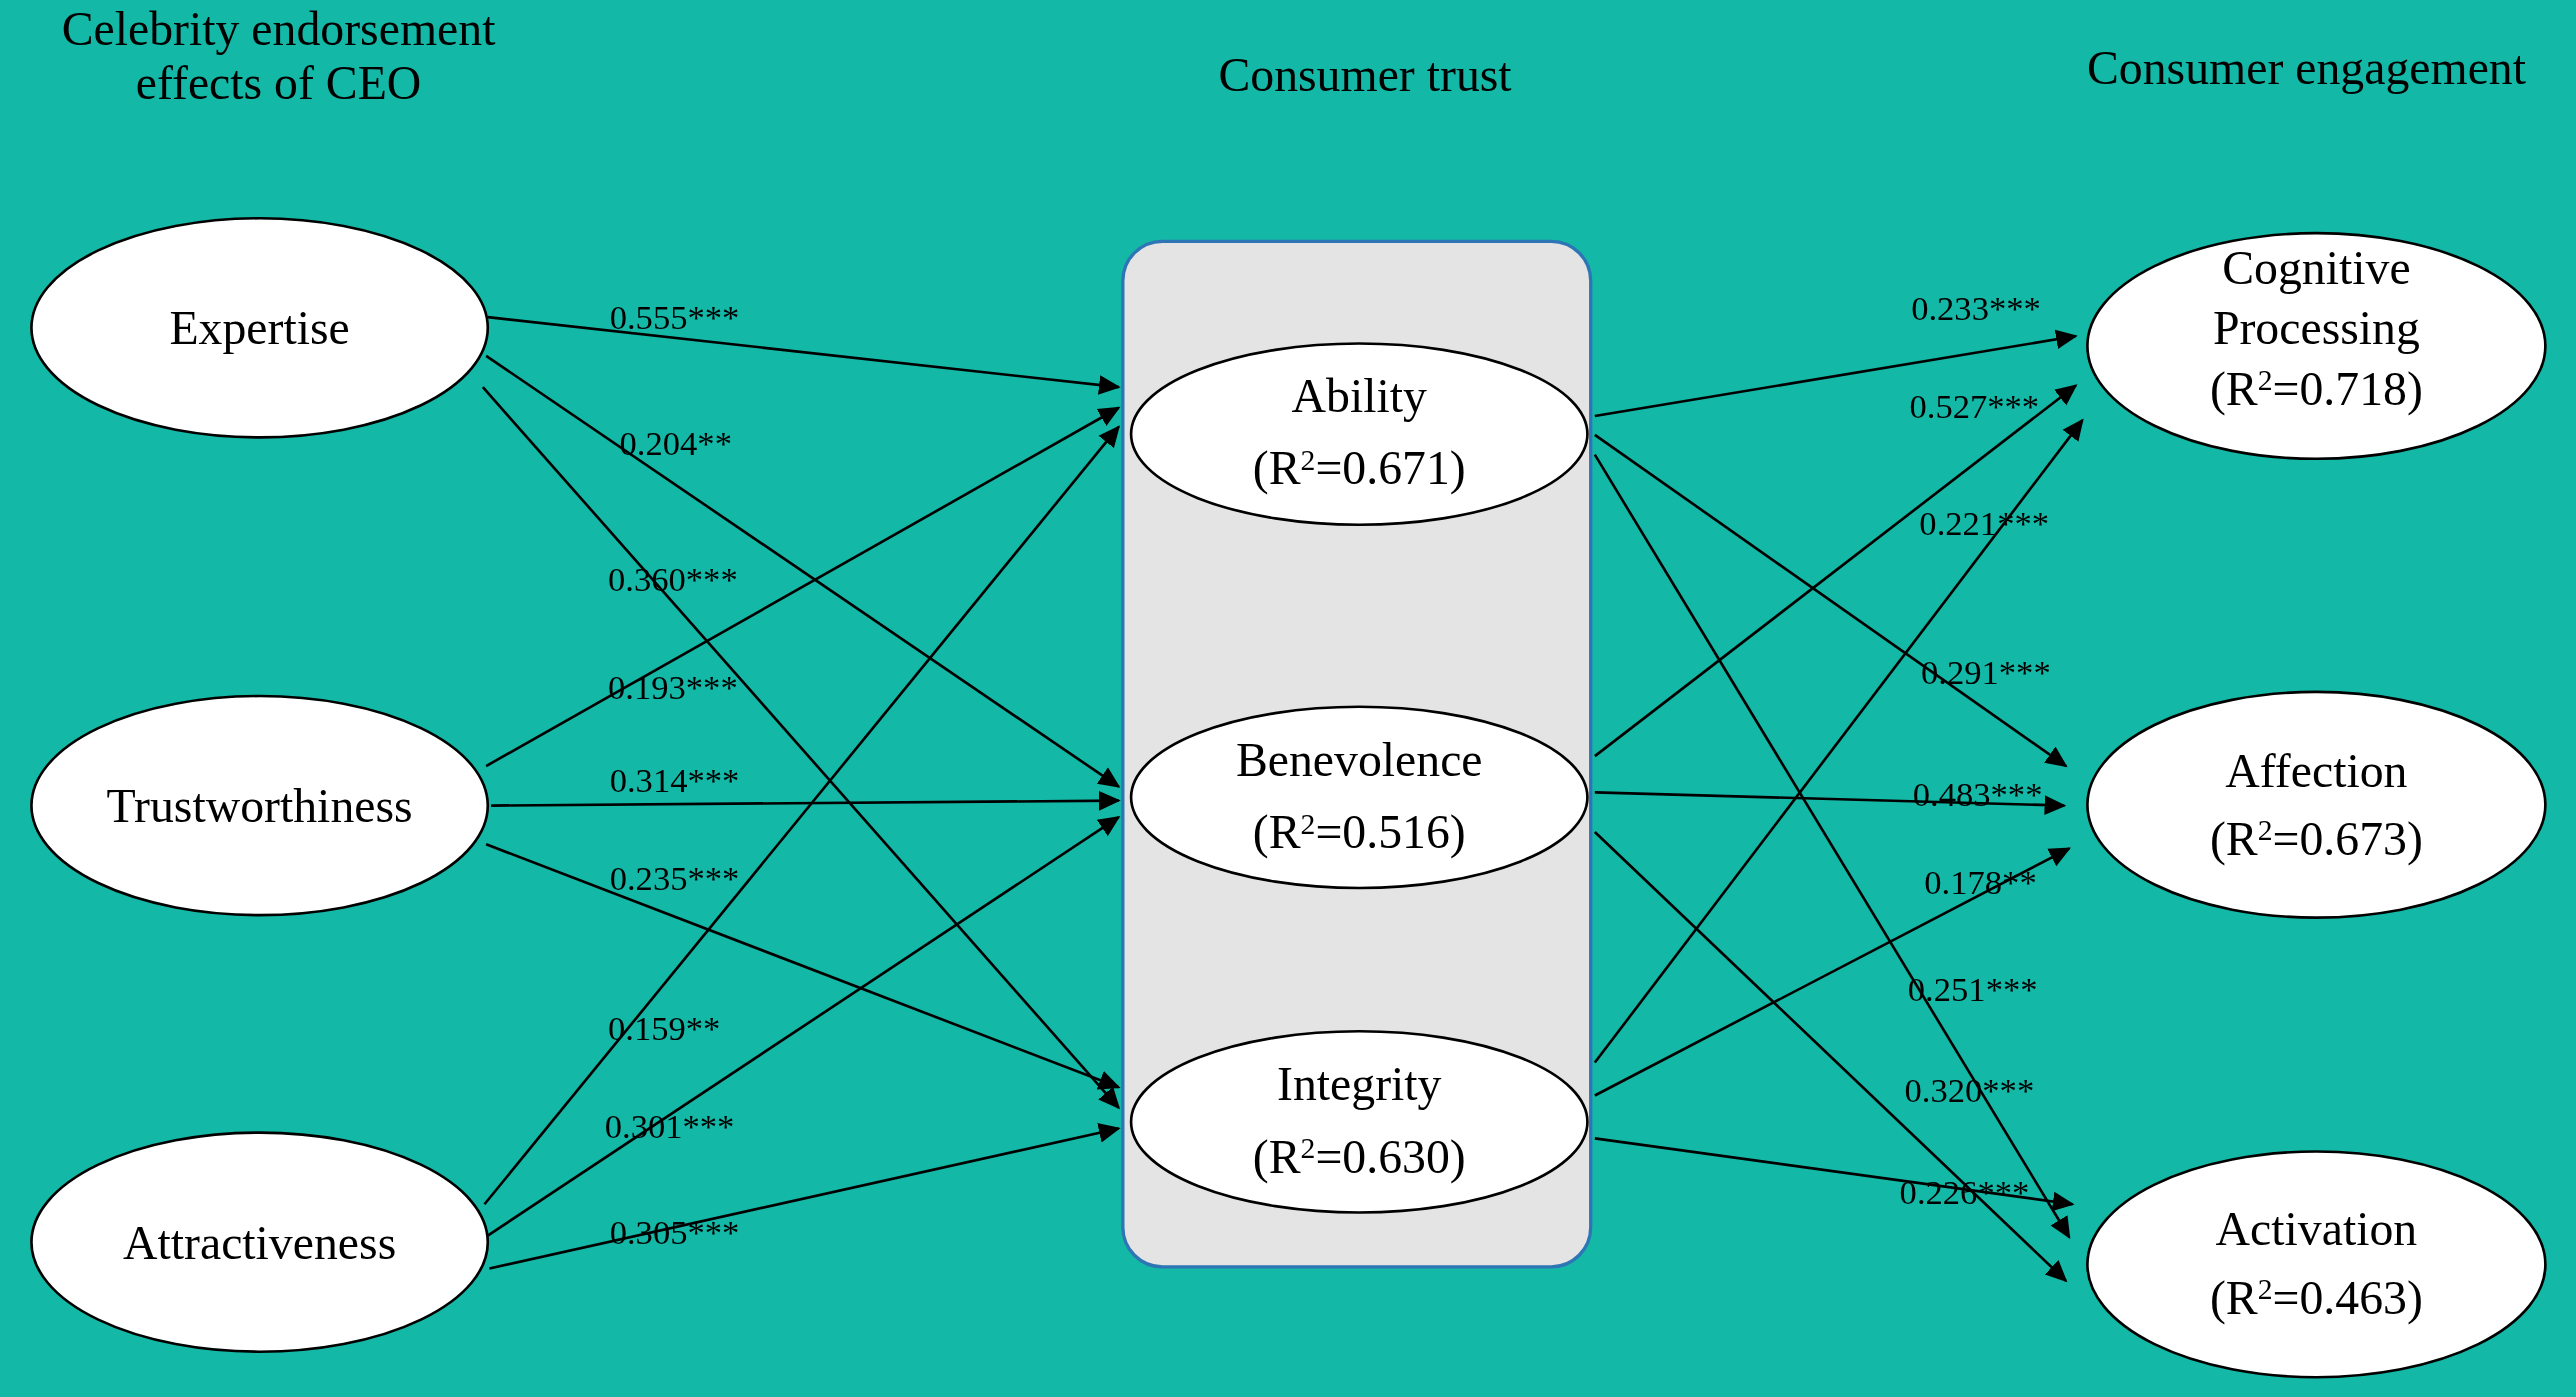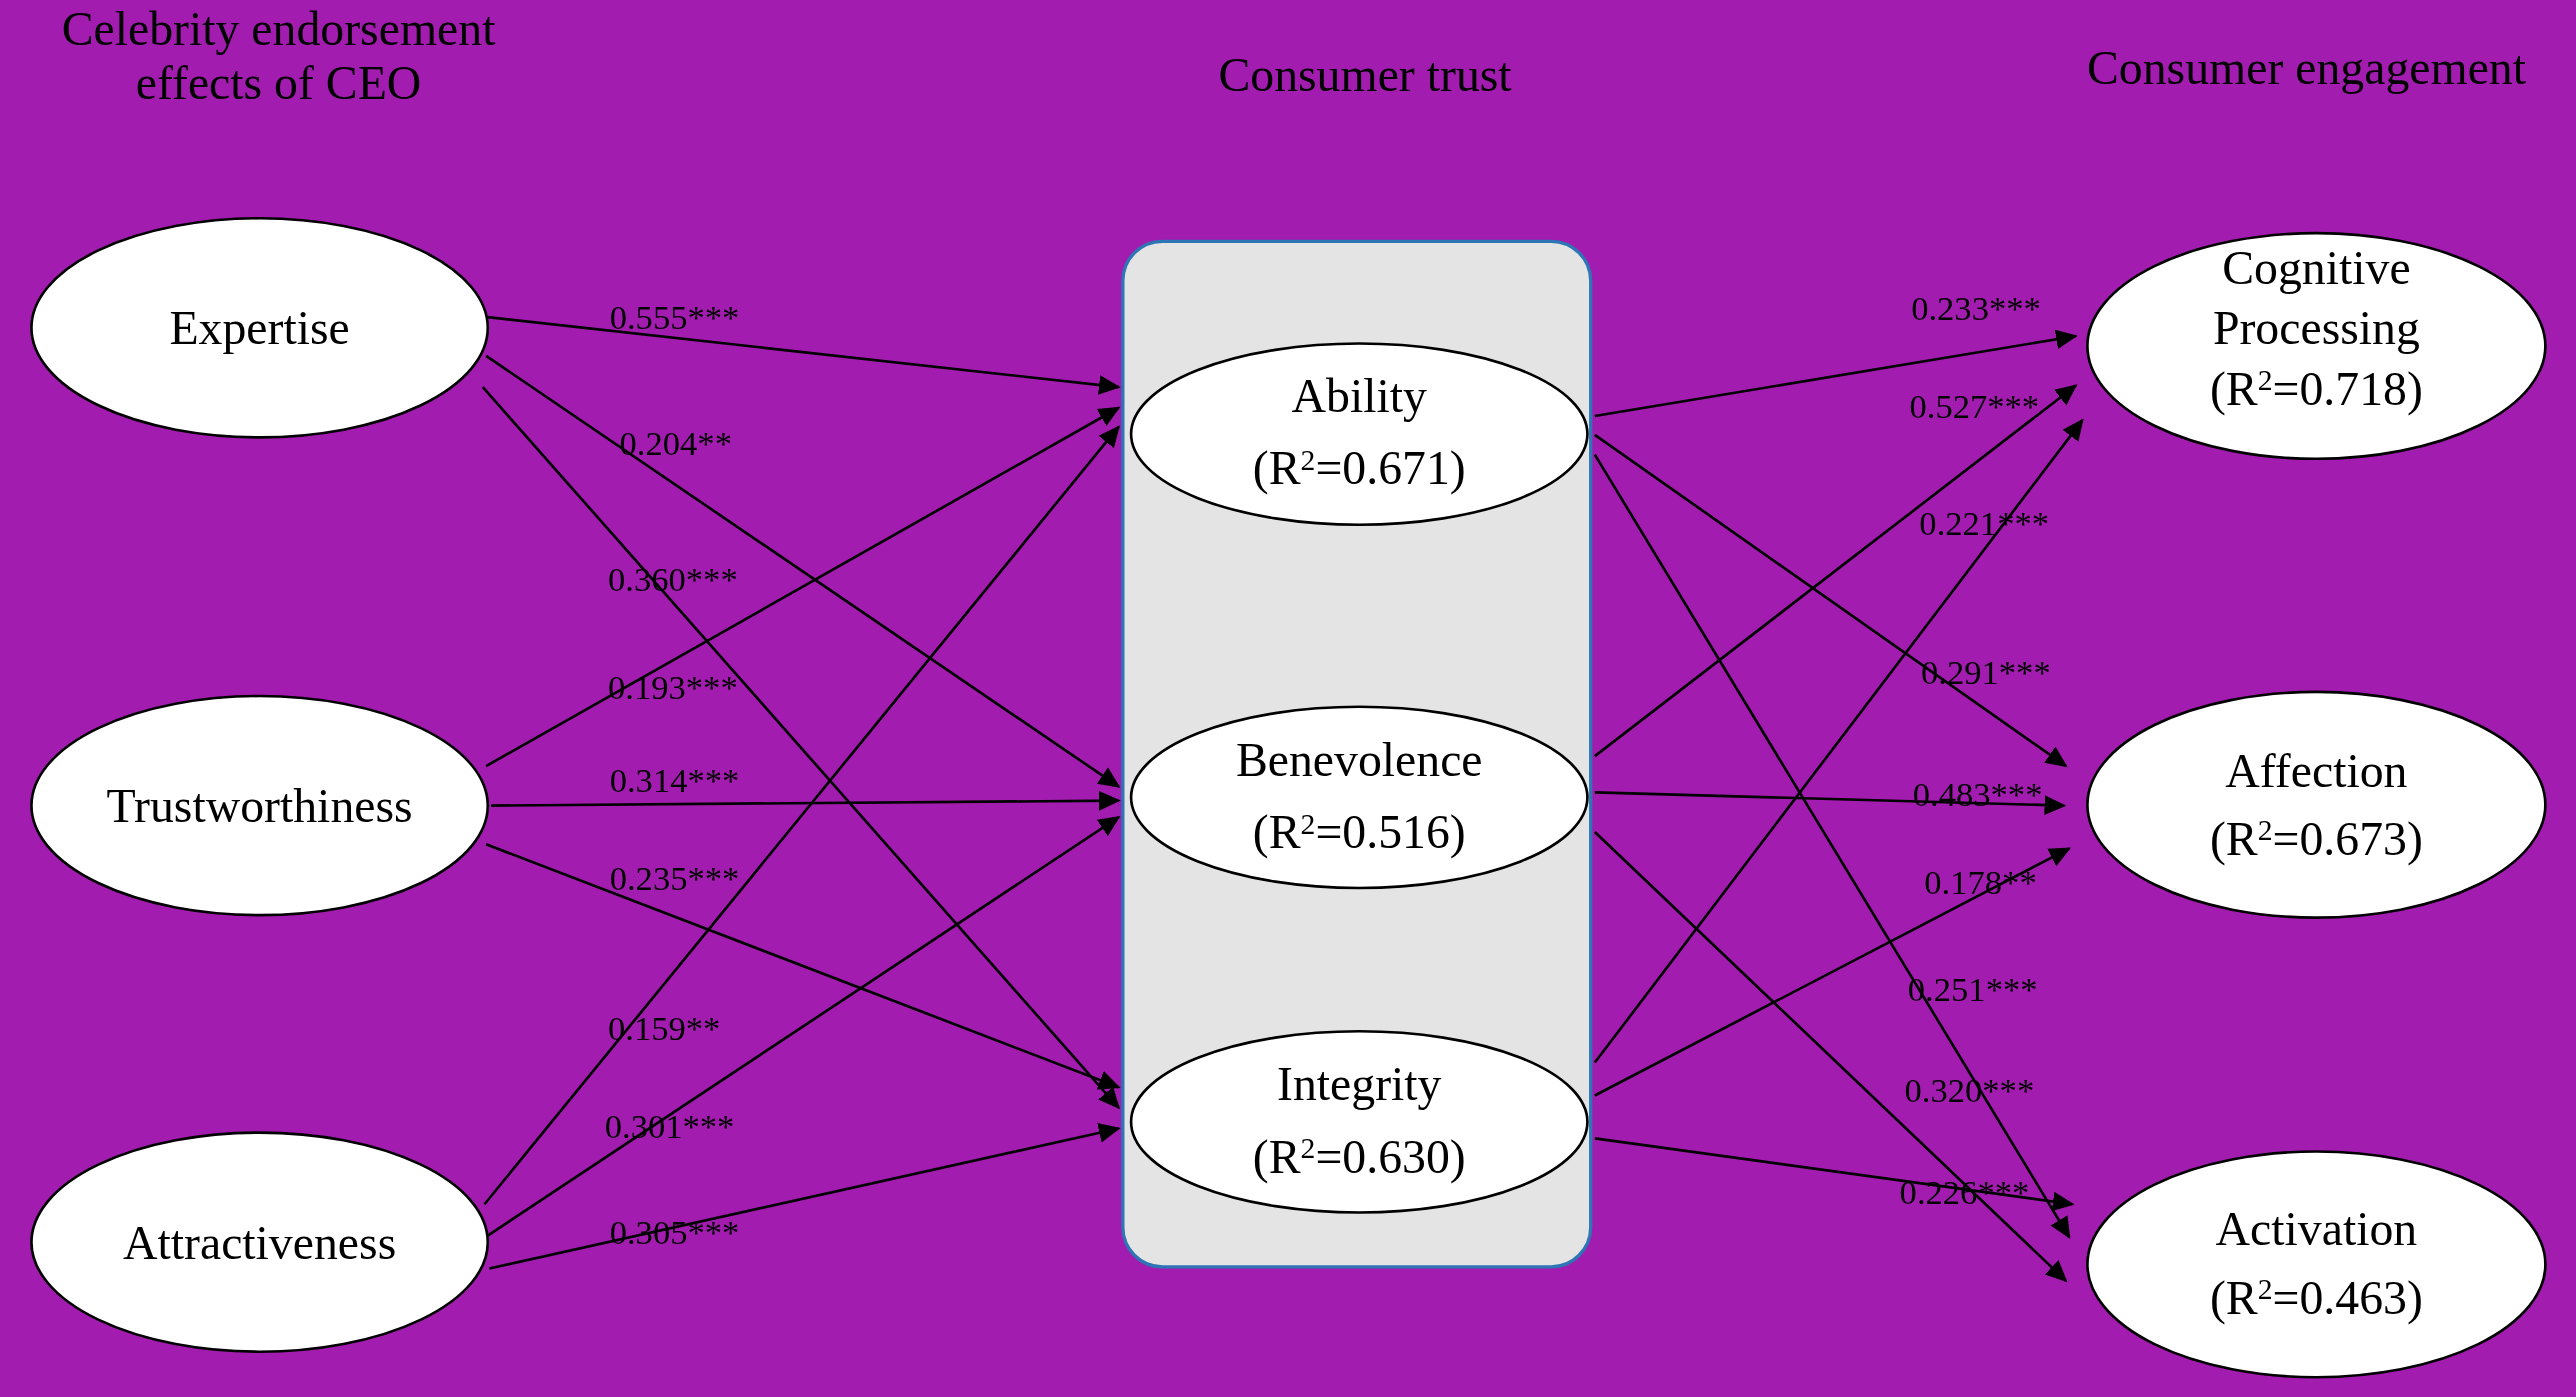--- a/index.html
+++ b/index.html
@@ -1,17 +1,17 @@
 <!DOCTYPE html>
 <html style="font-size:13px"><head>
 <meta charset="utf-8">
 <style>
   html,body{margin:0;padding:0;background:#ffffff;}
   body{width:2576px;height:1397px;font-family:"Liberation Serif","DejaVu Serif",serif;color:#000;}
-  #canvas{position:relative;width:2576px;height:1397px;overflow:hidden;background:#a21caf;}
+  #canvas{position:relative;width:2576px;height:1397px;overflow:hidden;background:#14b8a6;}
   svg.diagram{position:absolute;left:0;top:0;width:2576px;height:1397px;}
   .group-title{font-family:"Liberation Serif","DejaVu Serif",serif;font-size:58px;fill:#000;text-anchor:middle;}
   .node-label{font-family:"Liberation Serif","DejaVu Serif",serif;font-size:58px;fill:#000;text-anchor:middle;}
   .coef{font-family:"Liberation Serif","DejaVu Serif",serif;font-size:42px;fill:#000;}
   .ellipse-shape{fill:#ffffff;stroke:#000000;stroke-width:3.2;}
   .trust-box{fill:#E4E4E4;stroke:#2E75B6;stroke-width:4;}
   .path-line{stroke:#000000;stroke-width:3.2;fill:none;}
   .sup{font-size:36px;}
 </style>
 </head>

